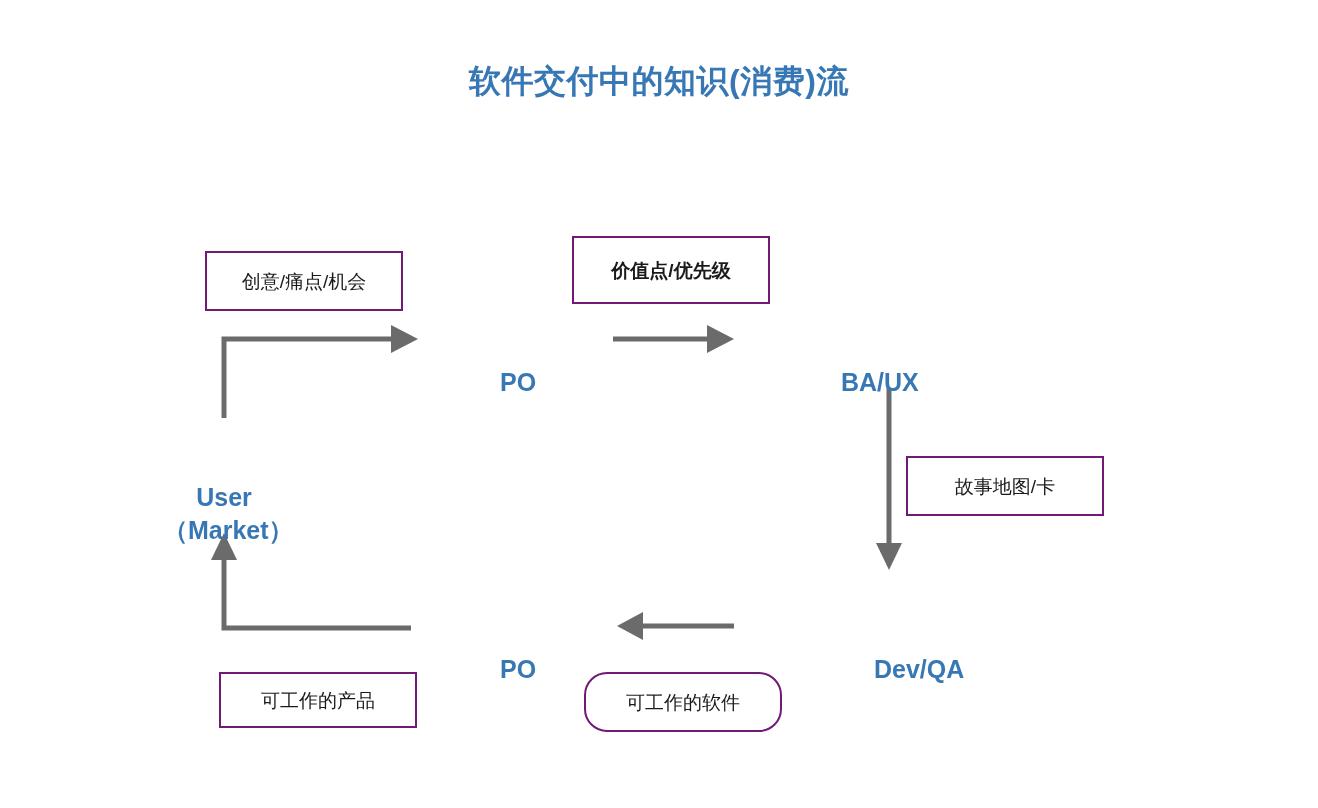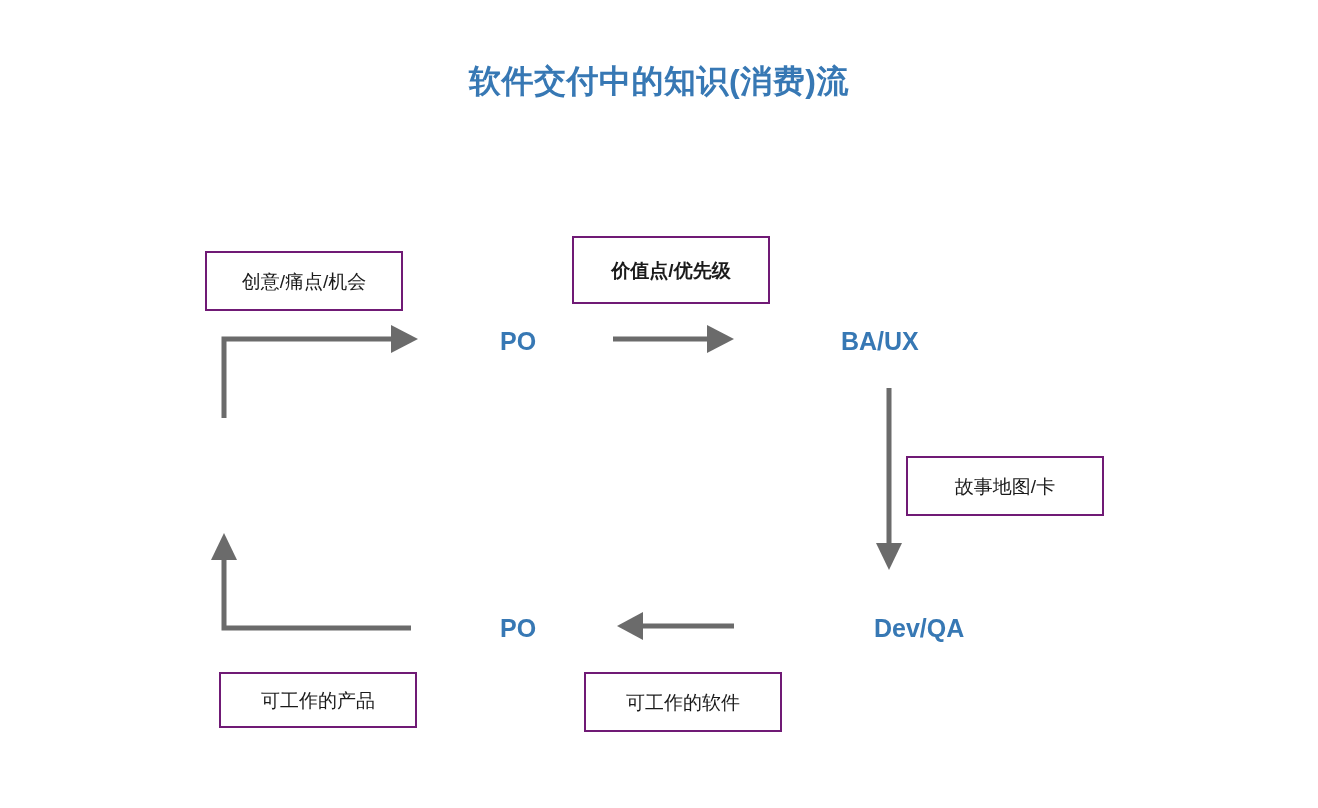--- a/index.html
+++ b/index.html
@@ -43,30 +43,31 @@
     justify-content: center;
     color: #1a1a1a;
     font-size: 19px;
     font-weight: normal;
     line-height: 1;
   }
   .box-idea      { left: 205px; top: 251px; width: 198px; height: 60px; }
   .box-value     { left: 572px; top: 236px; width: 198px; height: 68px; font-weight: bold; }
   .box-story     { left: 906px; top: 456px; width: 198px; height: 60px; }
   .box-product   { left: 219px; top: 672px; width: 198px; height: 56px; }
-  .box-software  { left: 584px; top: 672px; width: 198px; height: 60px; }
+  .box-software  { left: 584px; top: 672px; width: 198px; height: 60px; border-radius: 23px; }
 
   
   .role-label {
     position: absolute;
     color: #3778b4;
     font-weight: bold;
     font-size: 25px;
     line-height: 1.3;
     white-space: nowrap;
+    margin-top: 41px;
   }
   .role-po-top   { left: 500px; top: 325px; }
   .role-baux     { left: 841px; top: 325px; }
   .role-devqa    { left: 874px; top: 612px; }
   .role-po-bot   { left: 500px; top: 612px; }
   .role-user     {
     left: 163px; top: 440px; width: 122px;
     text-align: center;
   }
 
@@ -125,14 +126,18 @@
   <div class="artifact-box box-software">可工作的软件</div>
 
   <div class="role-label role-po-top">PO</div>
 
   <div class="role-label role-baux">BA/UX</div>
 
   <div class="role-label role-devqa">Dev/QA</div>
 
   <div class="role-label role-po-bot">PO</div>
 
+  <div class="role-label role-user">
+    <div>User</div>
+    <div>（Market）</div>
+  </div>
 
 </div>
 
 </body></html>

